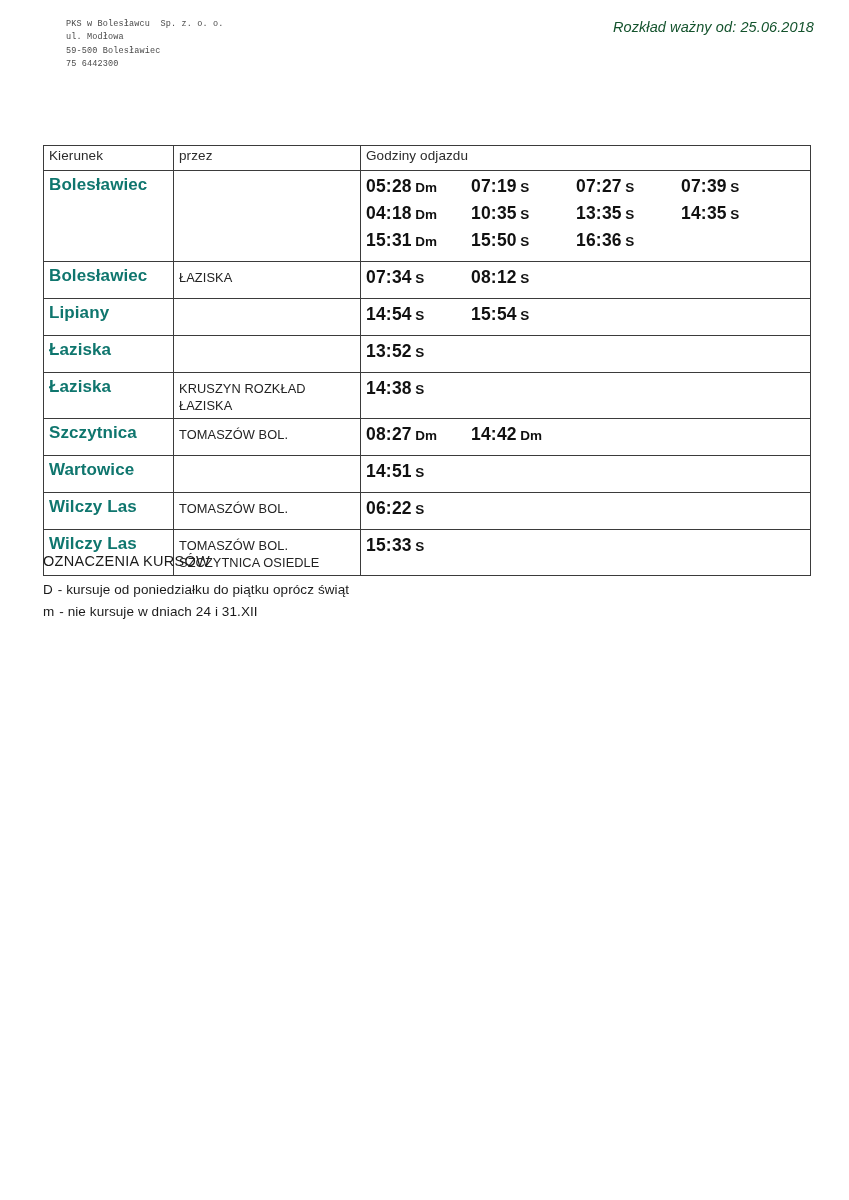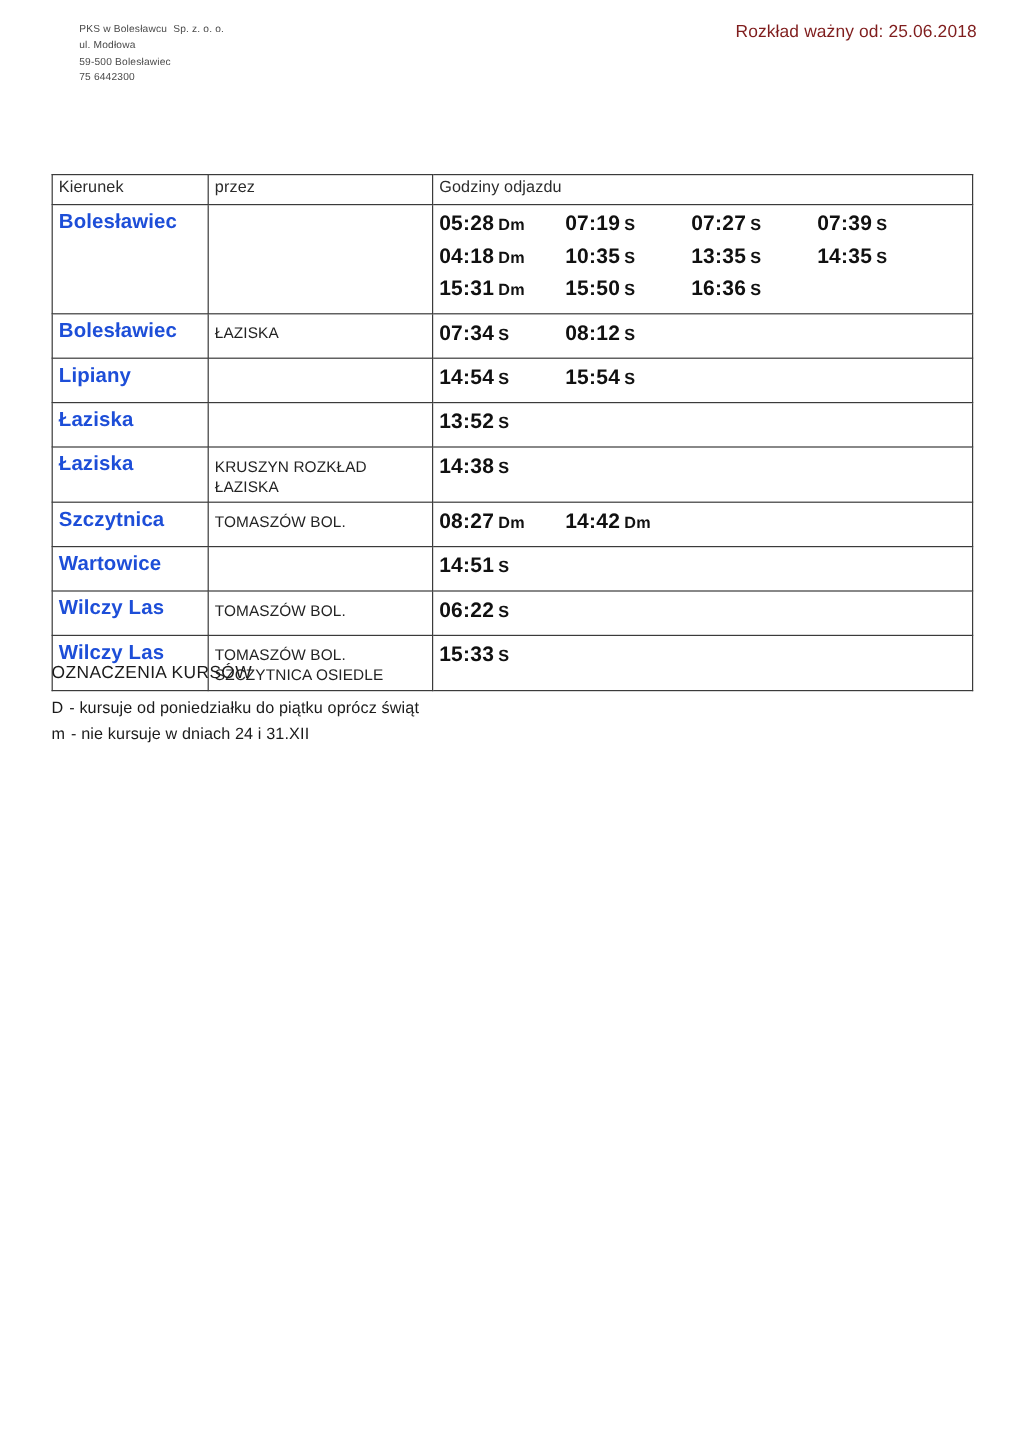--- a/index.html
+++ b/index.html
@@ -32,30 +32,32 @@
     height: 70px;
   }
   .company-block {
     position: absolute;
     left: 66px;
     top: 0;
     font-size: 8.5px;
     line-height: 13.3px;
     color: #4a4a4a;
     letter-spacing: 0.15px;
+    font-family: Liberation Mono, monospace;
   }
   .company-block div { white-space: pre; }
 
   .valid-from {
     position: absolute;
     right: 35px;
     top: 1px;
     font-size: 14.5px;
-    color: #7f1d1d;
-    letter-spacing: 0.1px;
+    color: #14532d;
+    letter-spacing: 0.1px;
+    font-style: italic;
   }
 
   
   .stop-title {
     position: absolute;
     top: 91px;
     left: 0;
     right: 0;
     text-align: center;
     font-size: 16px;
@@ -115,21 +117,21 @@
     padding: 2px 0 3px 5px;
     letter-spacing: 0.1px;
     height: 19px;
   }
 
   td.dir {
     font-size: 17px;
     font-weight: bold;
     letter-spacing: 0.1px;
     padding: 4px 0 4px 5px;
-    color: #1d4ed8;
+    color: #0f766e;
     white-space: nowrap;
   }
   td.via {
     font-size: 12.8px;
     letter-spacing: 0.1px;
     padding: 7px 0 4px 5px;
     color: #232323;
     line-height: 17px;
   }
   td.via div { white-space: nowrap; }

